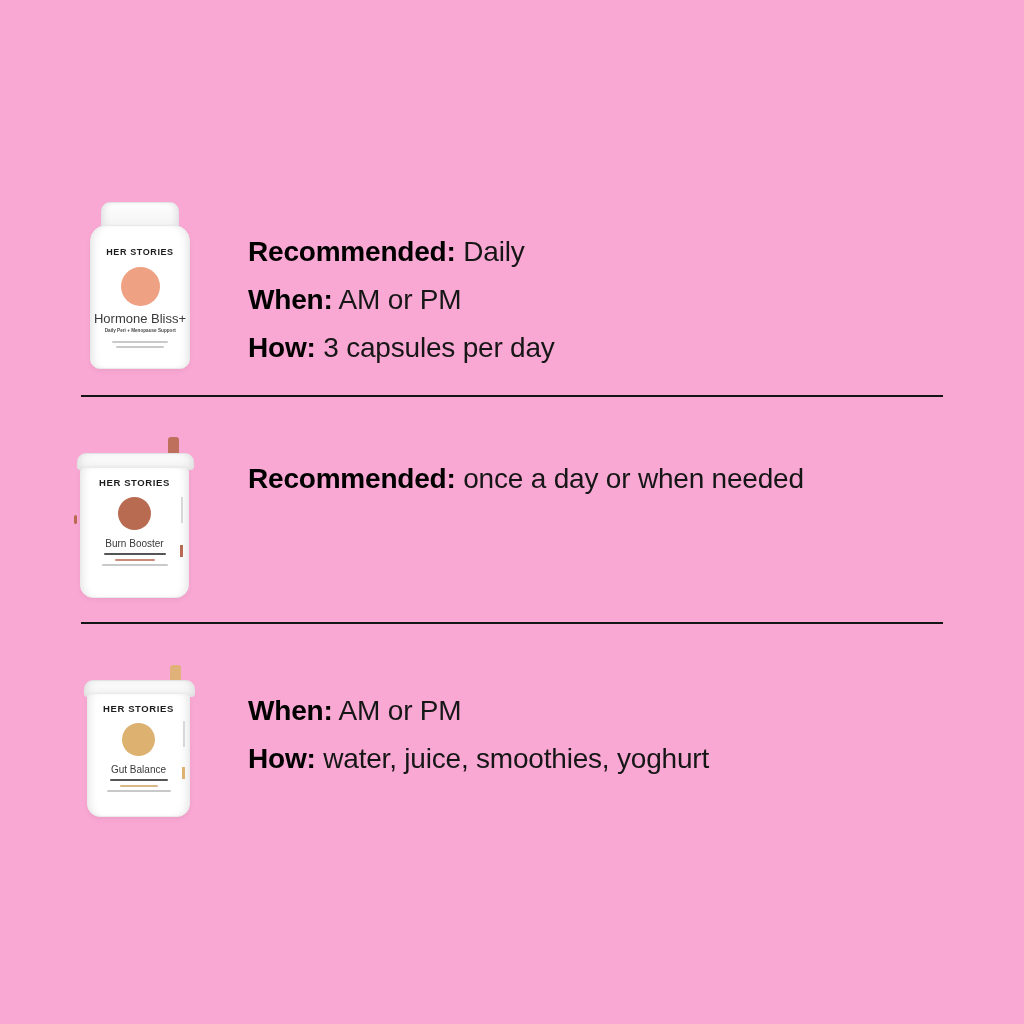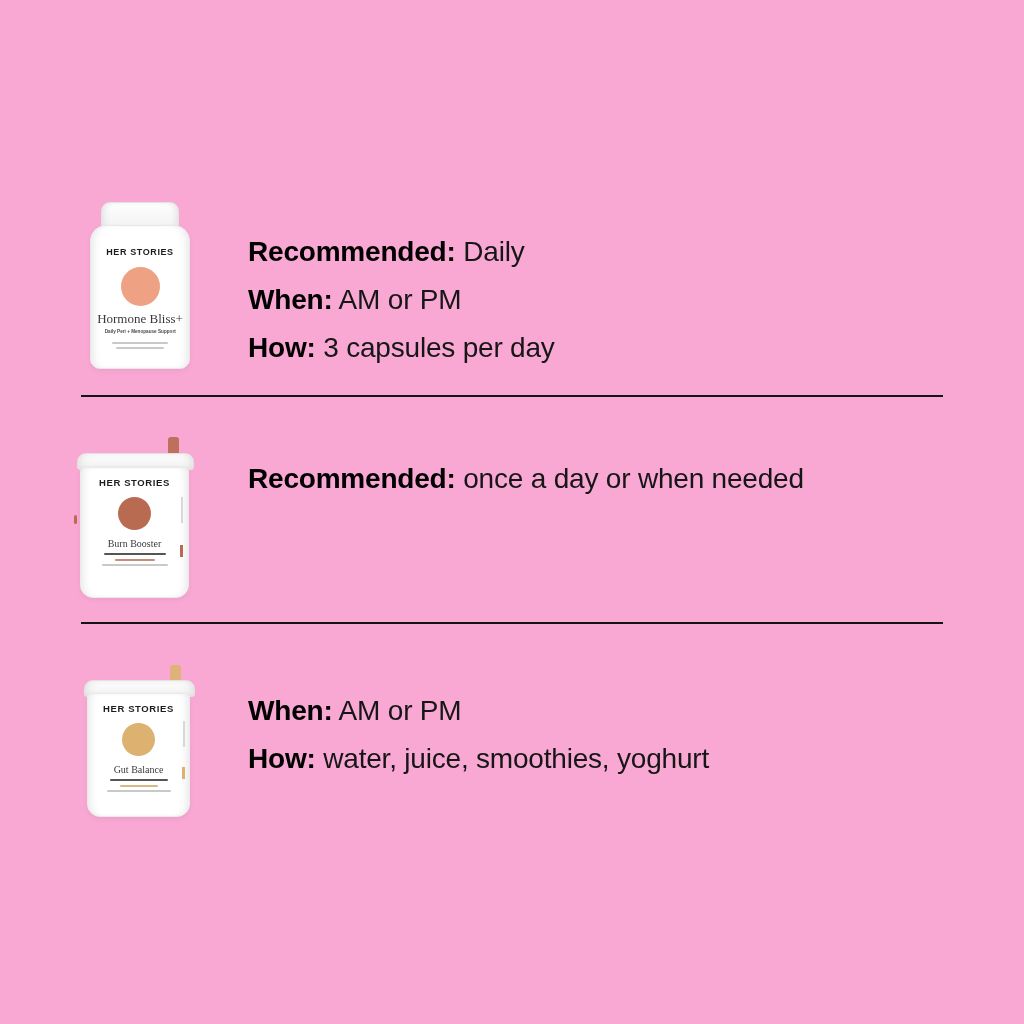--- a/index.html
+++ b/index.html
@@ -15,21 +15,21 @@
   }
   .info .line b{font-weight:700;color:#000;}
   
   .divider{position:absolute;left:81px;width:862px;height:2px;}
   
   .brand{
     font-size:9px;font-weight:700;letter-spacing:0.6px;color:#1d1d1d;white-space:nowrap;
   }
   .dot{border-radius:50%;}
   .pname{
-    font-family:Liberation Serif, serif;color:#3a3a3a;white-space:nowrap;
+    font-family:Liberation Sans, sans-serif;color:#3a3a3a;white-space:nowrap;
   }
   .tinybar{height:2px;background:#c9c9c9;border-radius:1px;}
   .tinybar.dark{background:#555;}
   
   .bottle{position:absolute;left:90px;top:202px;width:100px;height:166px;}
   .bottle .cap{
     position:absolute;left:11px;top:0;width:76px;height:25px;
     background:linear-gradient(180deg,#fefefe,#f2f2f2);
     border:1px solid #e2e2e2;border-radius:9px 9px 4px 4px;
     box-shadow:inset 5px 0 7px -4px #dcdcdc,inset -5px 0 7px -4px #dcdcdc;

